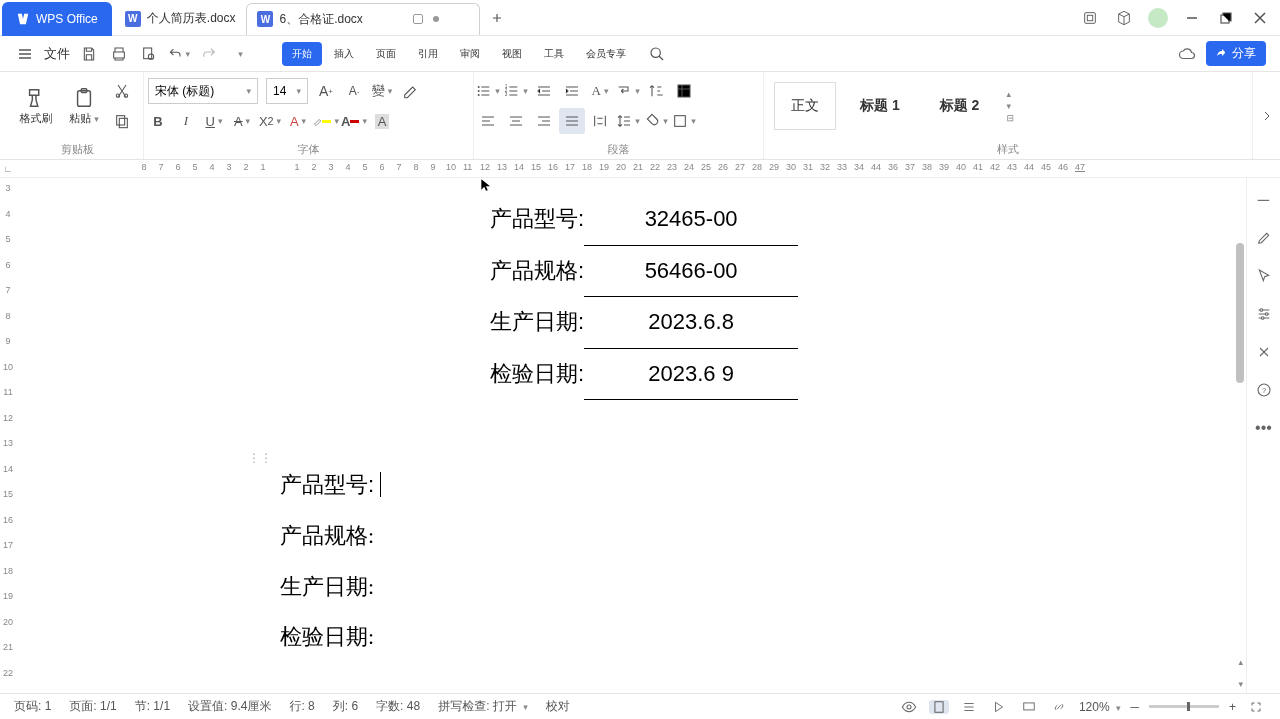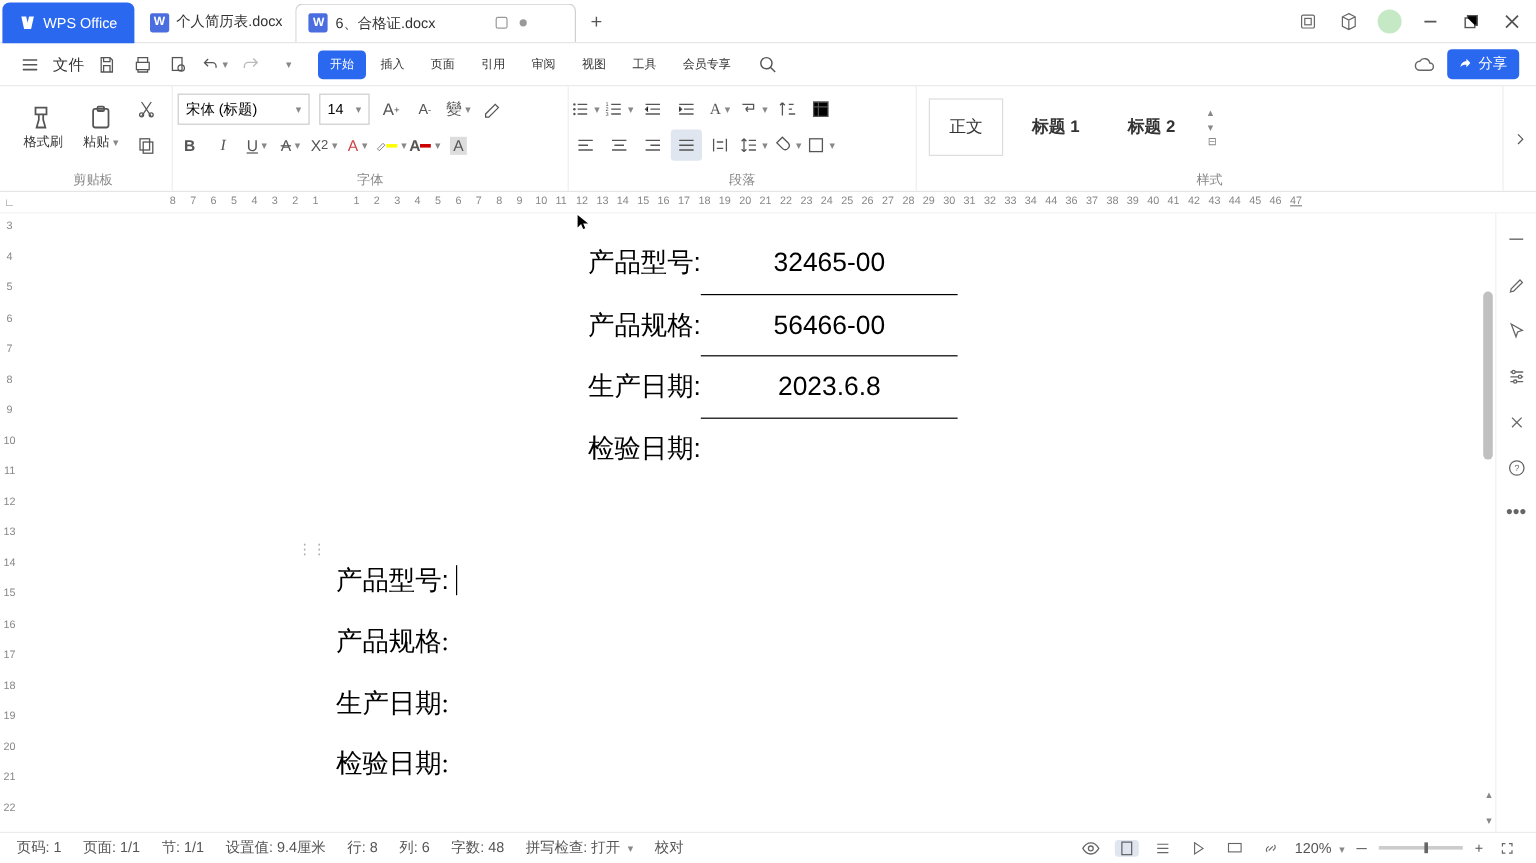--- a/index.html
+++ b/index.html
@@ -9,21 +9,21 @@
 .app-tab { background: #2a68f0; color: #fff; height: 34px; display: flex; align-items: center; padding: 0 14px; font-size: 12px; border-radius: 6px 6px 0 0; margin: 2px 2px 0 2px; }
 .app-tab svg { margin-right: 6px; }
 .doc-tab { display: flex; align-items: center; height: 32px; padding: 0 10px; font-size: 12px; color: #333; border-radius: 6px 6px 0 0; margin-top: 2px; border: 1px solid transparent; }
 .doc-tab.active { border: 1px solid #d0d0d0; border-bottom: none; }
 .doc-tab .w-icon { width: 16px; height: 16px; background: #4a6ee0; border-radius: 2px; color: #fff; display: flex; align-items: center; justify-content: center; font-size: 10px; font-weight: bold; margin-right: 6px; }
 .tab-add { padding: 0 10px; cursor: pointer; }
 .titlebar-spacer { flex: 1; }
 .win-controls { display: flex; align-items: center; gap: 6px; padding-right: 6px; }
 .win-btn { width: 28px; height: 28px; display: flex; align-items: center; justify-content: center; color: #555; cursor: pointer; }
 
-.menubar { height: 36px; display: flex; align-items: center; padding: 0 14px; gap: 5px; border-bottom: 1px solid #e5e5e5; }
+.menubar { height: 36px; display: flex; align-items: center; padding: 0 14px; gap: 22px; border-bottom: 1px solid #e5e5e5; }
 .menu-left { display: flex; align-items: center; gap: 8px; }
 .menu-icon { width: 22px; height: 22px; display: flex; align-items: center; justify-content: center; color: #555; }
 .menu-text { font-size: 13px; color: #333; }
 .menu-items { display: flex; align-items: center; gap: 2px; margin-left: 10px; }
 .menu-item { padding: 5px 10px; font-size: 10px; color: #333; border-radius: 4px; cursor: pointer; }
 .menu-item.active { background: #2a68f0; color: #fff; }
 .menu-right { margin-left: auto; display: flex; align-items: center; gap: 8px; }
 .share-btn { background: #2a68f0; color: #fff; padding: 4px 10px; border-radius: 4px; font-size: 12px; display: flex; align-items: center; gap: 4px; }
 
 .ribbon { height: 88px; display: flex; border-bottom: 1px solid #e5e5e5; background: #fff; padding-left: 12px; }
@@ -514,20 +514,21 @@
         <div class="doc-line">
             <span class="doc-label">产品规格:</span>
             <span class="doc-value">56466-00</span>
           </div>
         <div class="doc-line">
             <span class="doc-label">生产日期:</span>
             <span class="doc-value">2023.6.8</span>
           </div>
         <div class="doc-line">
             <span class="doc-label">检验日期:</span>
+            <span class="doc-value">2023.6 9</span>
           </div>
       </div>
       <div class="drag-handle">⋮⋮</div>
       <div class="doc-block2">
         <div class="doc-line2"><span>产品型号:</span><span class="cursor-blink">&nbsp;</span></div>
         <div class="doc-line2">产品规格:</div>
         <div class="doc-line2">生产日期:</div>
         <div class="doc-line2">检验日期:</div>
       </div>
     </div>

